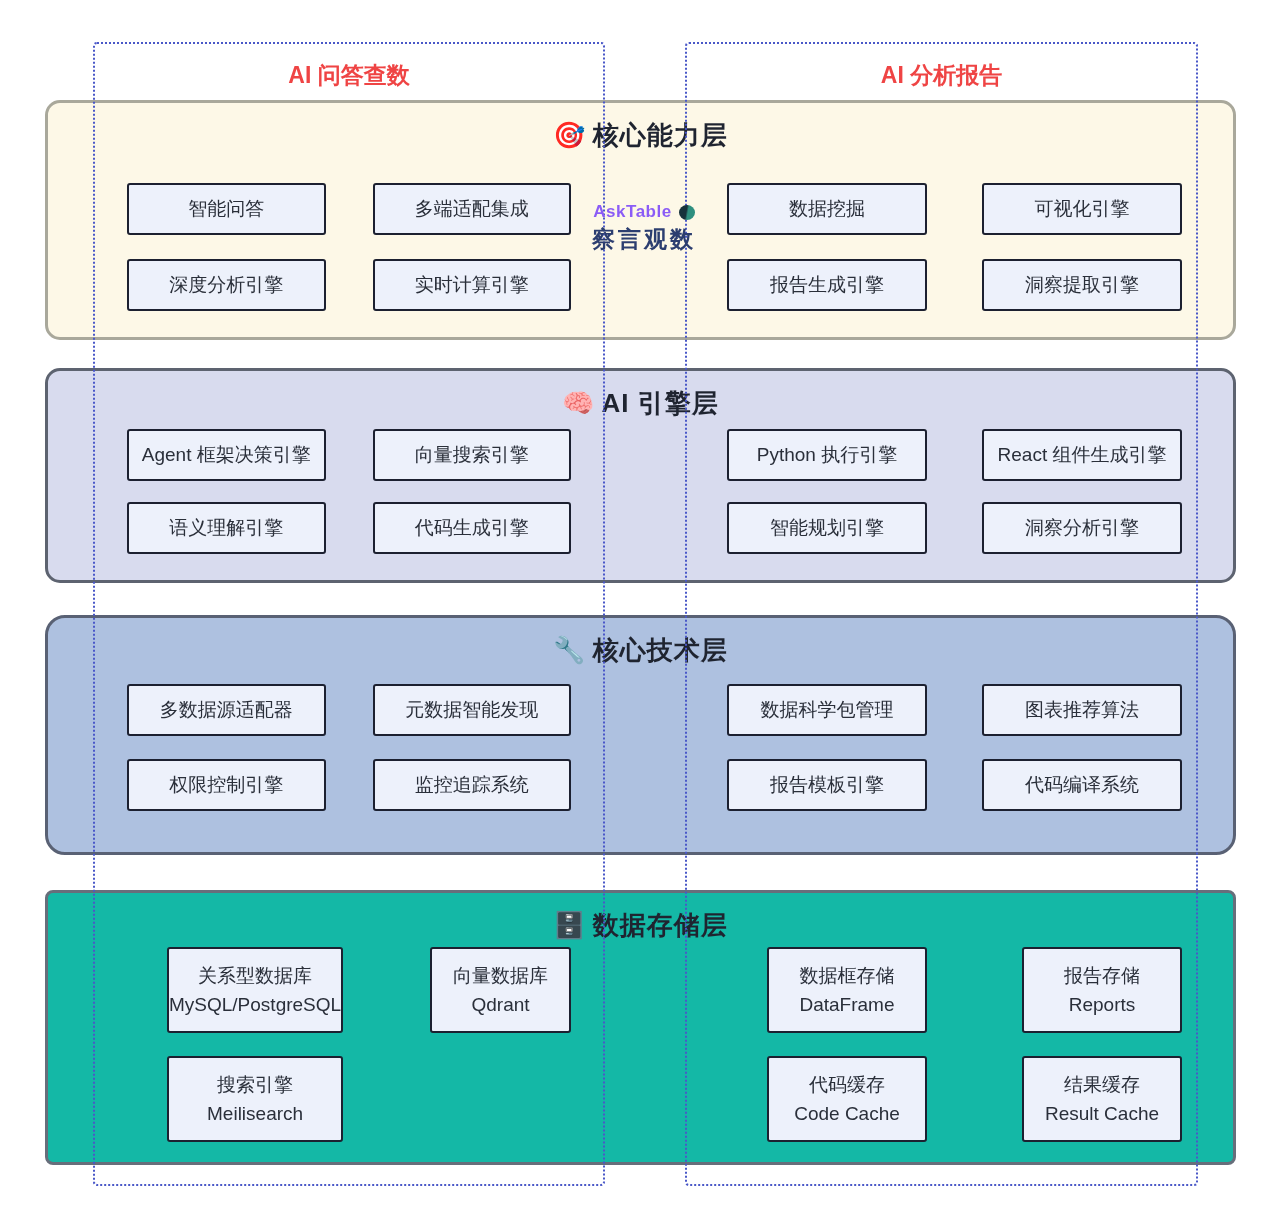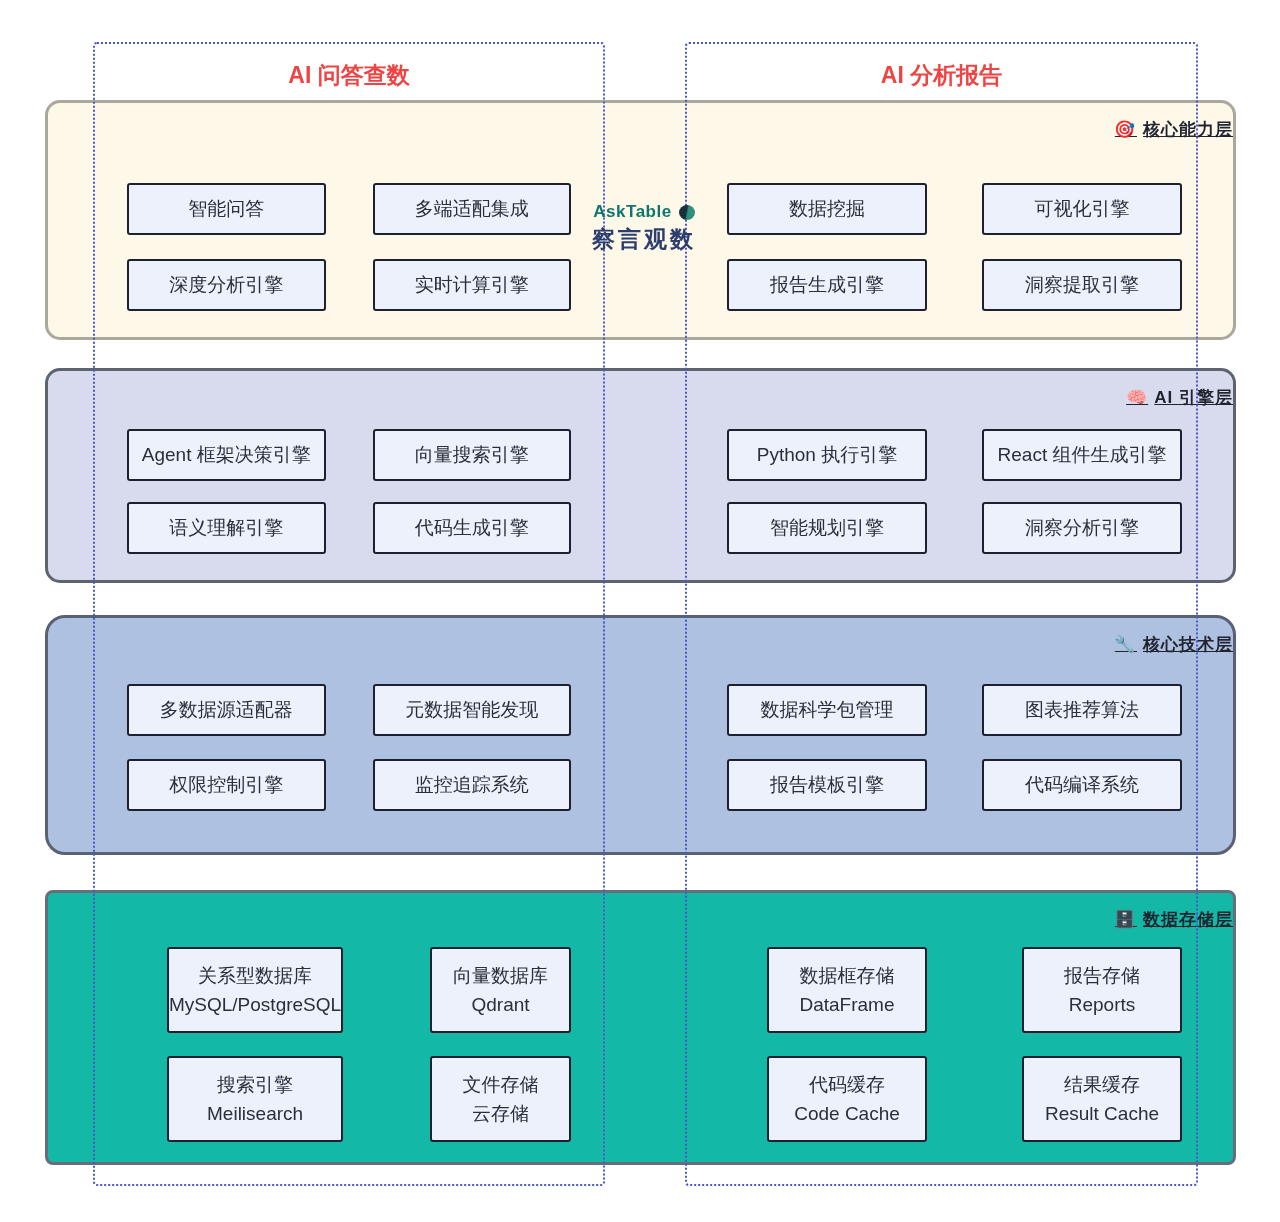--- a/index.html
+++ b/index.html
@@ -13,42 +13,42 @@
   .flow-col-left  { left:93px;  width:512px; }
   .flow-col-right { left:685px; width:513px; }
   .flow-col-title { margin-top:16px; text-align:center; font-size:23px; font-weight:bold; color:#ef4444; }
 
   
   .layer { position:absolute; left:45px; width:1191px; border:3px solid #888; border-radius:15px; z-index:1; }
   .l1 { top:100px; height:240px; }
   .l2 { top:368px; height:215px; }
   .l3 { top:615px; height:240px; }
   .l4 { top:890px; height:275px; }
-  .layer-title { position:absolute; top:15px; left:0; width:100%; text-align:right;
-    font-size:17px; font-weight:bold; color:#1f2430; letter-spacing:1px;text-decoration:underline; }
+  .layer-title { position:absolute; top:15px; left:0; width:100%; text-align:center;
+    font-size:26px; font-weight:bold; color:#1f2430; letter-spacing:1px; }
   .layer-title .emoji { font-weight:normal; margin-right:6px; }
 
   
   .grid { position:absolute; display:grid; grid-template-columns:1fr 1fr; }
   .grid-left  { left:79px;  width:444px; column-gap:47px; }
   .grid-right { left:679px; width:455px; column-gap:55px; }
   .l1 .grid { top:80px; row-gap:24px; }
   .l2 .grid { top:58px; row-gap:21px; }
   .l3 .grid { top:66px; row-gap:23px; }
   .l4 .grid { top:54px; row-gap:23px; }
   .box { background:#edf1fb; border:2px solid #1c2030; border-radius:3px;
     display:flex; flex-direction:column; align-items:center; justify-content:center;
     height:52px; font-size:19px; color:#2a2f3a; text-align:center; }
   .l4 .box { height:86px;margin-left:40px; }
   .box-line { line-height:1.55; white-space:nowrap; }
 
   
   .logo { position:absolute; left:574px; top:202px; width:140px; z-index:9; text-align:center; }
   .logo-row { display:flex; align-items:center; justify-content:center; gap:7px; }
-  .logo-name { font-size:17px; font-weight:bold; color:#0f766e; letter-spacing:0.5px; }
+  .logo-name { font-size:17px; font-weight:bold; color:#8b5cf6; letter-spacing:0.5px; }
   .logo-mark { width:16px; height:15px; border-radius:50%;
     background:linear-gradient(100deg,#16323c 45%,#2e8f7f 55%); }
   .logo-sub { margin-top:2px; font-family:"DejaVu Serif","Liberation Serif",serif;
     font-weight:900; font-size:23px; color:#2c3e70; letter-spacing:3px; white-space:nowrap; }
 </style>
 </head>
 <body>
 
 <div class="canvas">
 
@@ -164,24 +164,20 @@
           <div class="box-line">MySQL/PostgreSQL</div>
         </div>
         <div class="box">
           <div class="box-line">向量数据库</div>
           <div class="box-line">Qdrant</div>
         </div>
         <div class="box">
           <div class="box-line">搜索引擎</div>
           <div class="box-line">Meilisearch</div>
         </div>
-        <div class="box">
-          <div class="box-line">文件存储</div>
-          <div class="box-line">云存储</div>
-        </div>
       </div>
     <div class="grid grid-right">
         <div class="box">
           <div class="box-line">数据框存储</div>
           <div class="box-line">DataFrame</div>
         </div>
         <div class="box">
           <div class="box-line">报告存储</div>
           <div class="box-line">Reports</div>
         </div>

